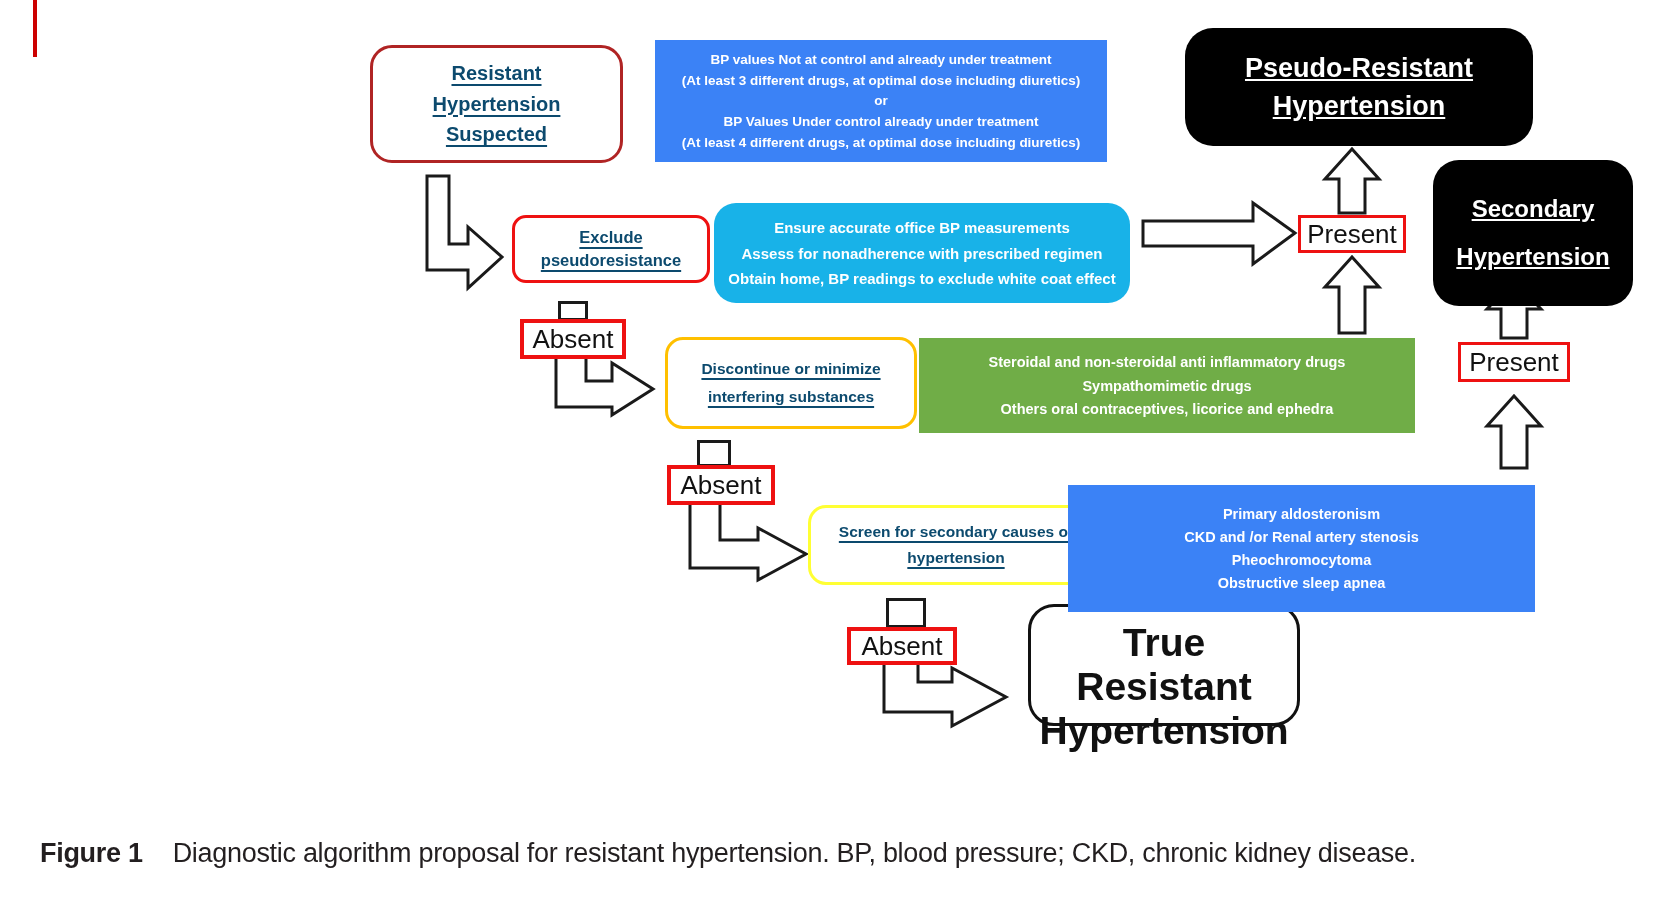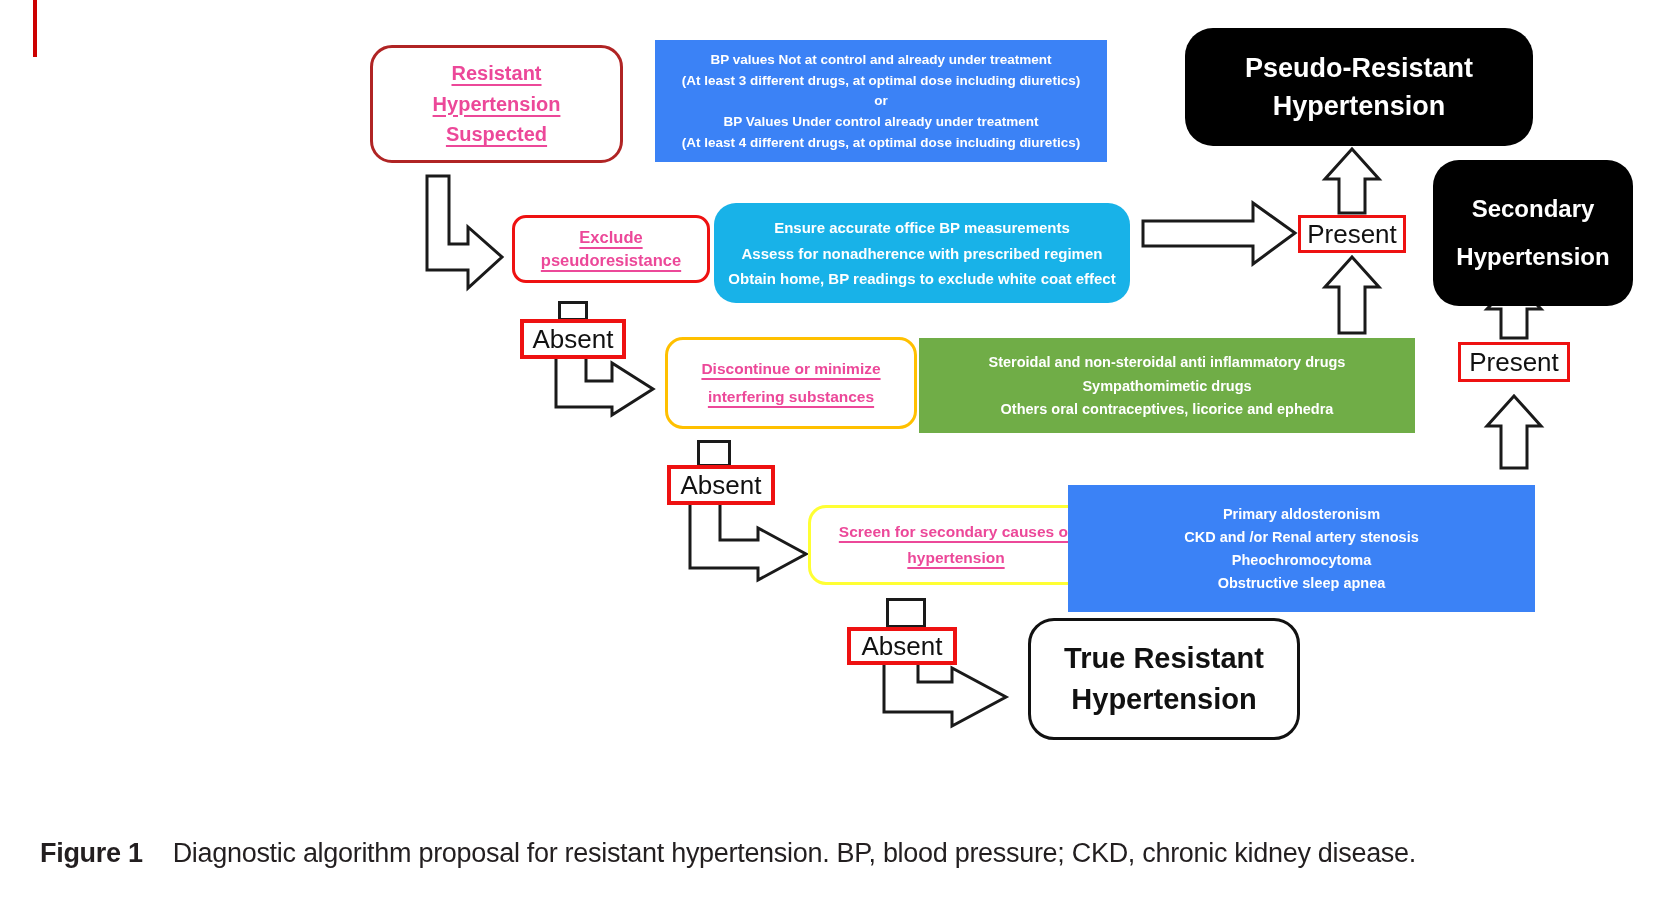--- a/index.html
+++ b/index.html
@@ -3,25 +3,25 @@
 <meta charset="utf-8">
 <style>
   html,body{margin:0;padding:0;background:#ffffff;}
   .stage{position:relative;width:1659px;height:899px;background:#ffffff;overflow:hidden;
          font-family:"Liberation Sans",sans-serif;}
   .abs{position:absolute;box-sizing:border-box;}
   svg.arrow-layer{position:absolute;left:0;top:0;z-index:1;}
   .connector{position:absolute;box-sizing:border-box;background:#ffffff;border:3px solid #1a1a1a;z-index:1;}
   .node{position:absolute;box-sizing:border-box;background:#ffffff;display:flex;flex-direction:column;
         align-items:center;justify-content:space-evenly;text-align:center;z-index:2;}
-  .node .nline{font-weight:700;text-decoration:underline;text-decoration-thickness:2px;text-underline-offset:4px;color:#ec4899;}
+  .node .nline{font-weight:700;text-decoration:underline;text-decoration-thickness:2px;text-underline-offset:4px;color:#0c4a6e;}
   .tag{position:absolute;box-sizing:border-box;background:#ffffff;display:flex;align-items:center;justify-content:center;
        color:#111;z-index:3;font-weight:400;}
   .blackbox{position:absolute;box-sizing:border-box;background:#000;color:#fff;display:flex;flex-direction:column;
-            align-items:center;justify-content:center;text-align:center;z-index:2;font-weight:700;}
+            align-items:center;justify-content:center;text-align:center;z-index:2;font-weight:700;text-decoration:underline;}
   .info-box{position:absolute;box-sizing:border-box;color:#fff;display:flex;flex-direction:column;
             align-items:center;justify-content:space-evenly;text-align:center;z-index:2;font-weight:700;}
   .info-box .iline{width:100%;}
   .caption{position:absolute;color:#231f20;font-size:27px;letter-spacing:-0.3px;white-space:nowrap;}
   .caption .cap-label{font-weight:700;margin-right:30px;}
 </style>
 </head>
 <body>
 
 <div class="stage">
@@ -60,21 +60,21 @@
   <div class="node" style="left:665px;top:337px;width:252px;height:92px;border:3.5px solid #FFC000;border-radius:18px;font-size:15.5px;padding:10px 0;">
     <div class="nline">Discontinue or minimize</div>
     <div class="nline">interfering substances</div>
   </div>
 
   <div class="node" style="left:808px;top:505px;width:296px;height:80px;border:3.5px solid #FFFF33;border-radius:18px;font-size:15.5px;padding:8px 0;">
     <div class="nline">Screen for secondary causes of</div>
     <div class="nline">hypertension</div>
   </div>
 
-  <div class="node" style="left:1028px;top:618px;width:272px;height:122px;border:3.5px solid #111;border-radius:26px;font-size:29px;padding:14px 0;">
+  <div class="node" style="left:1028px;top:604px;width:272px;height:122px;border:3.5px solid #111;border-radius:26px;font-size:39px;padding:14px 0;">
     <div style="font-weight:700;color:#111;">True Resistant</div>
     <div style="font-weight:700;color:#111;">Hypertension</div>
   </div>
 
   <div class="blackbox" style="left:1185px;top:28px;width:348px;height:118px;border-radius:28px;font-size:27px;line-height:38px;">
     <div>Pseudo-Resistant</div>
     <div>Hypertension</div>
   </div>
 
   <div class="blackbox" style="left:1433px;top:160px;width:200px;height:146px;border-radius:26px;font-size:24px;line-height:36px;gap:12px;">

